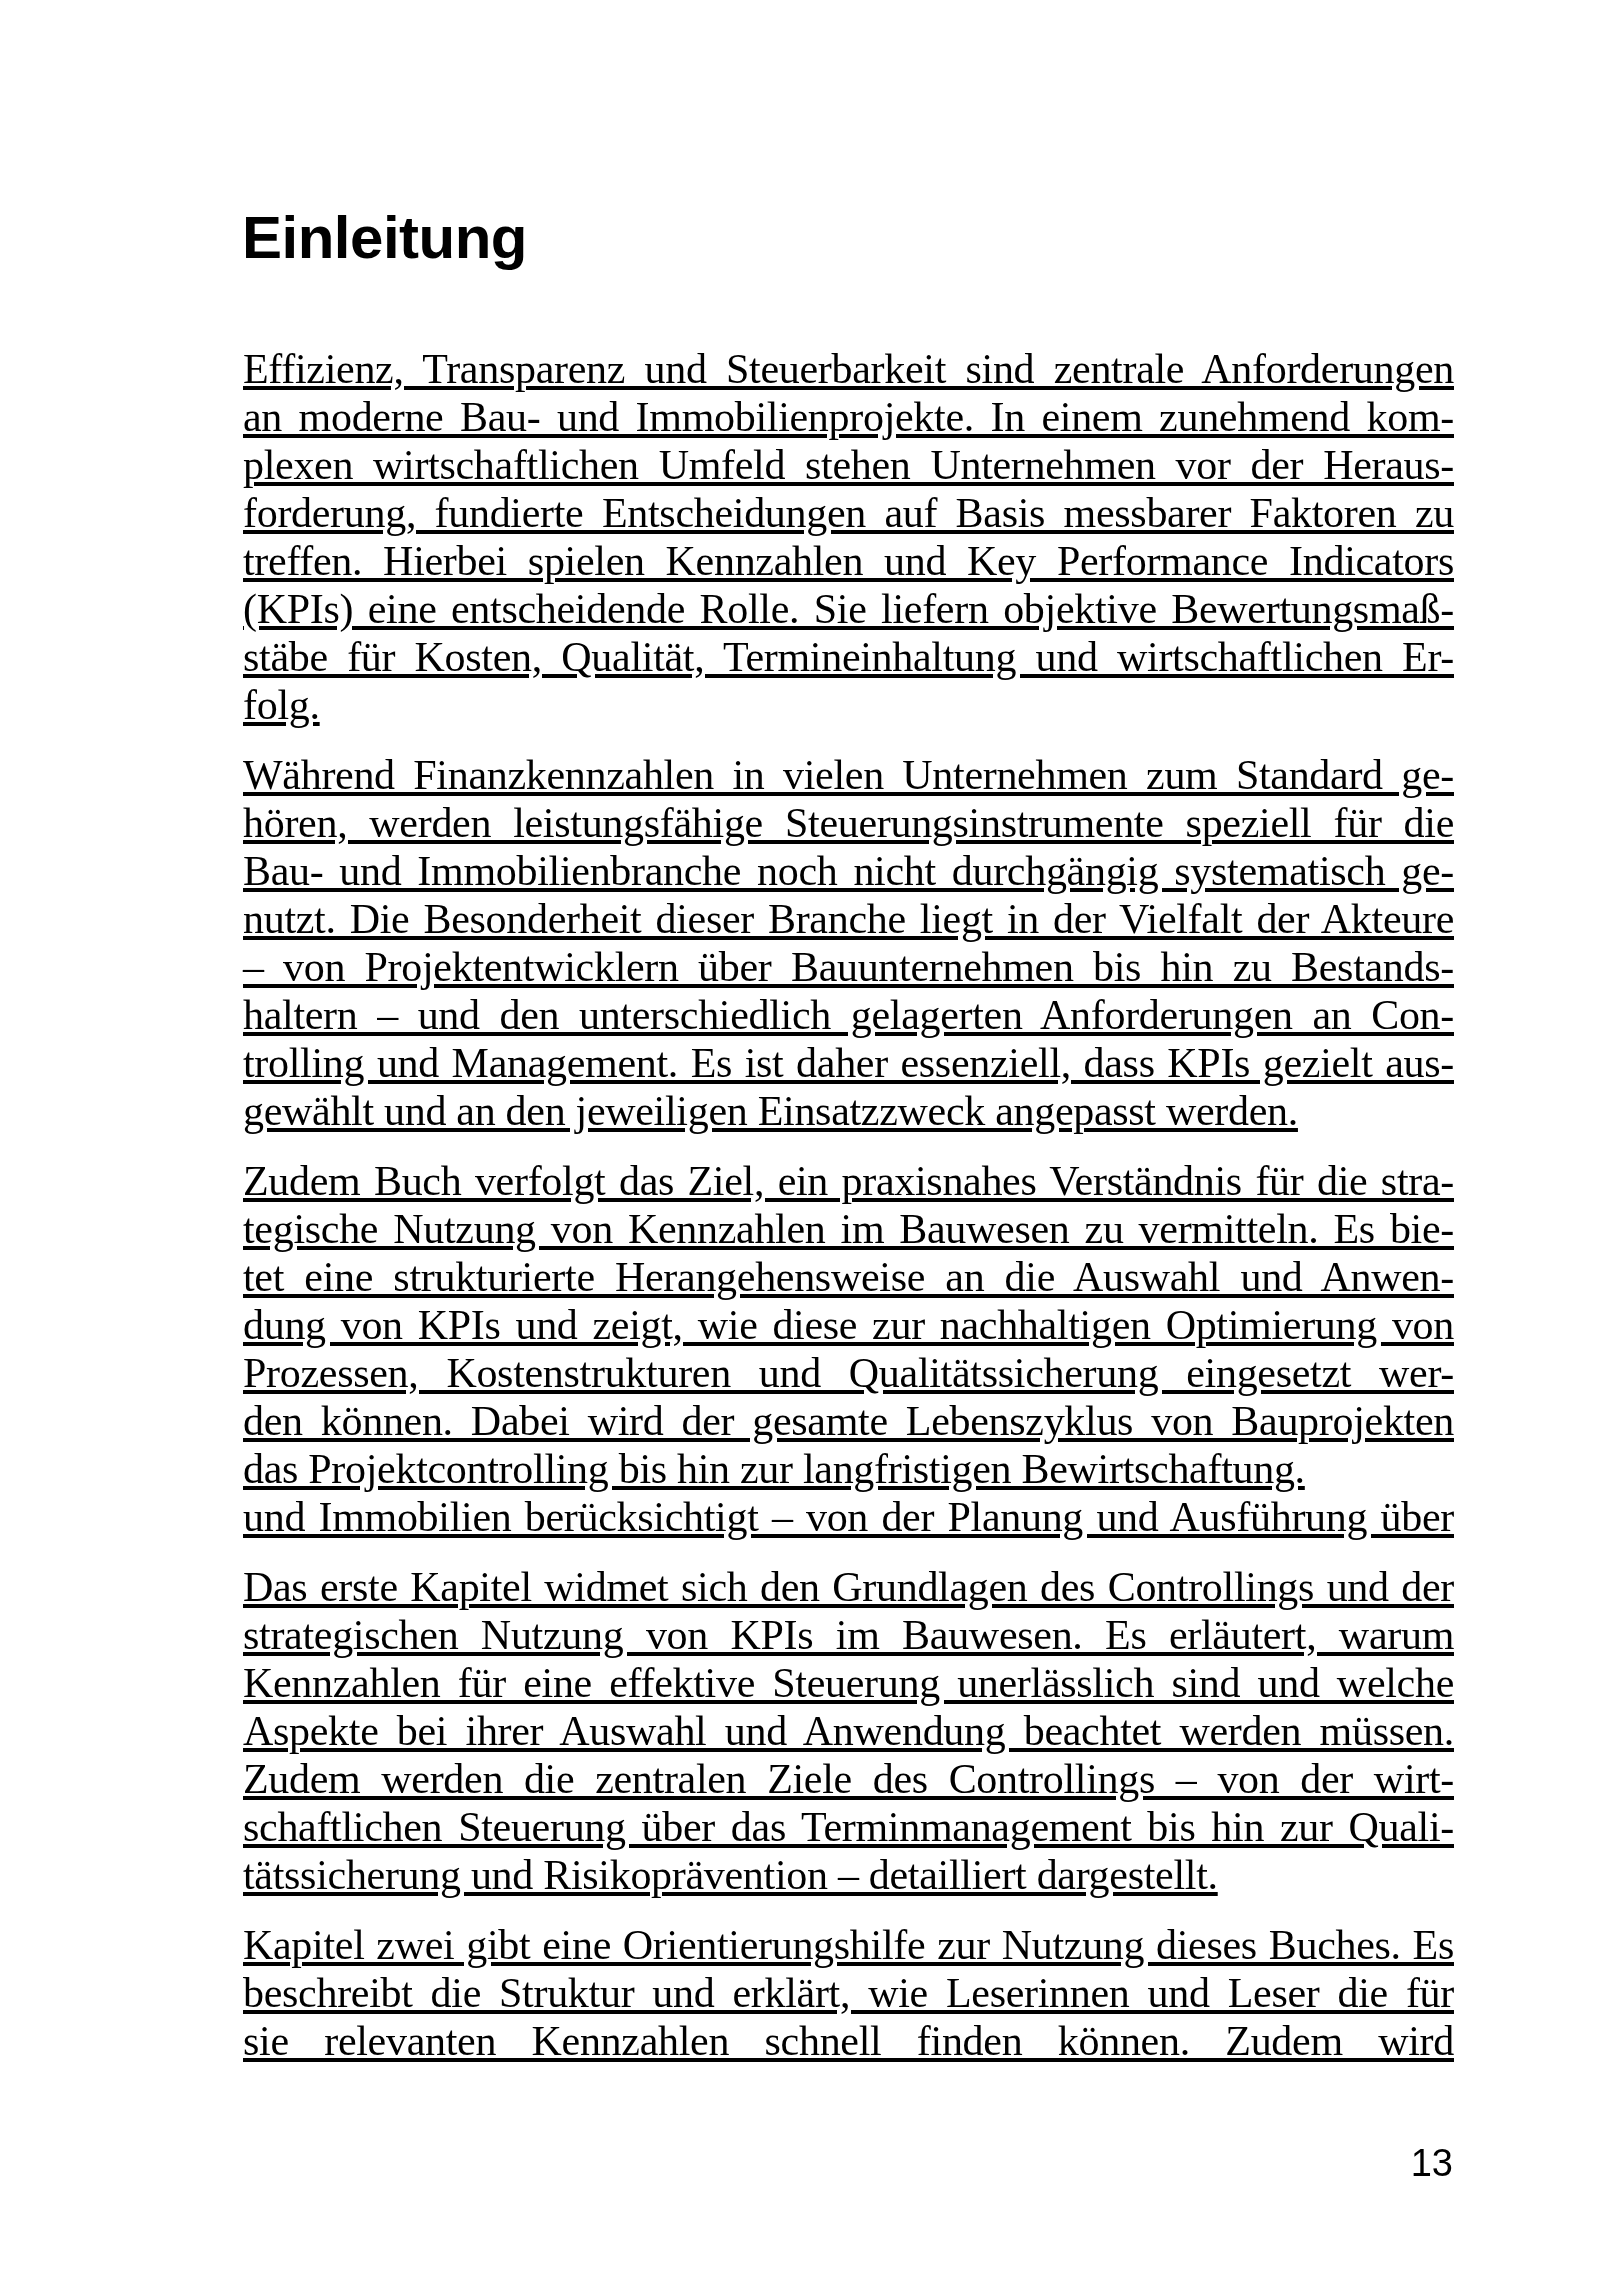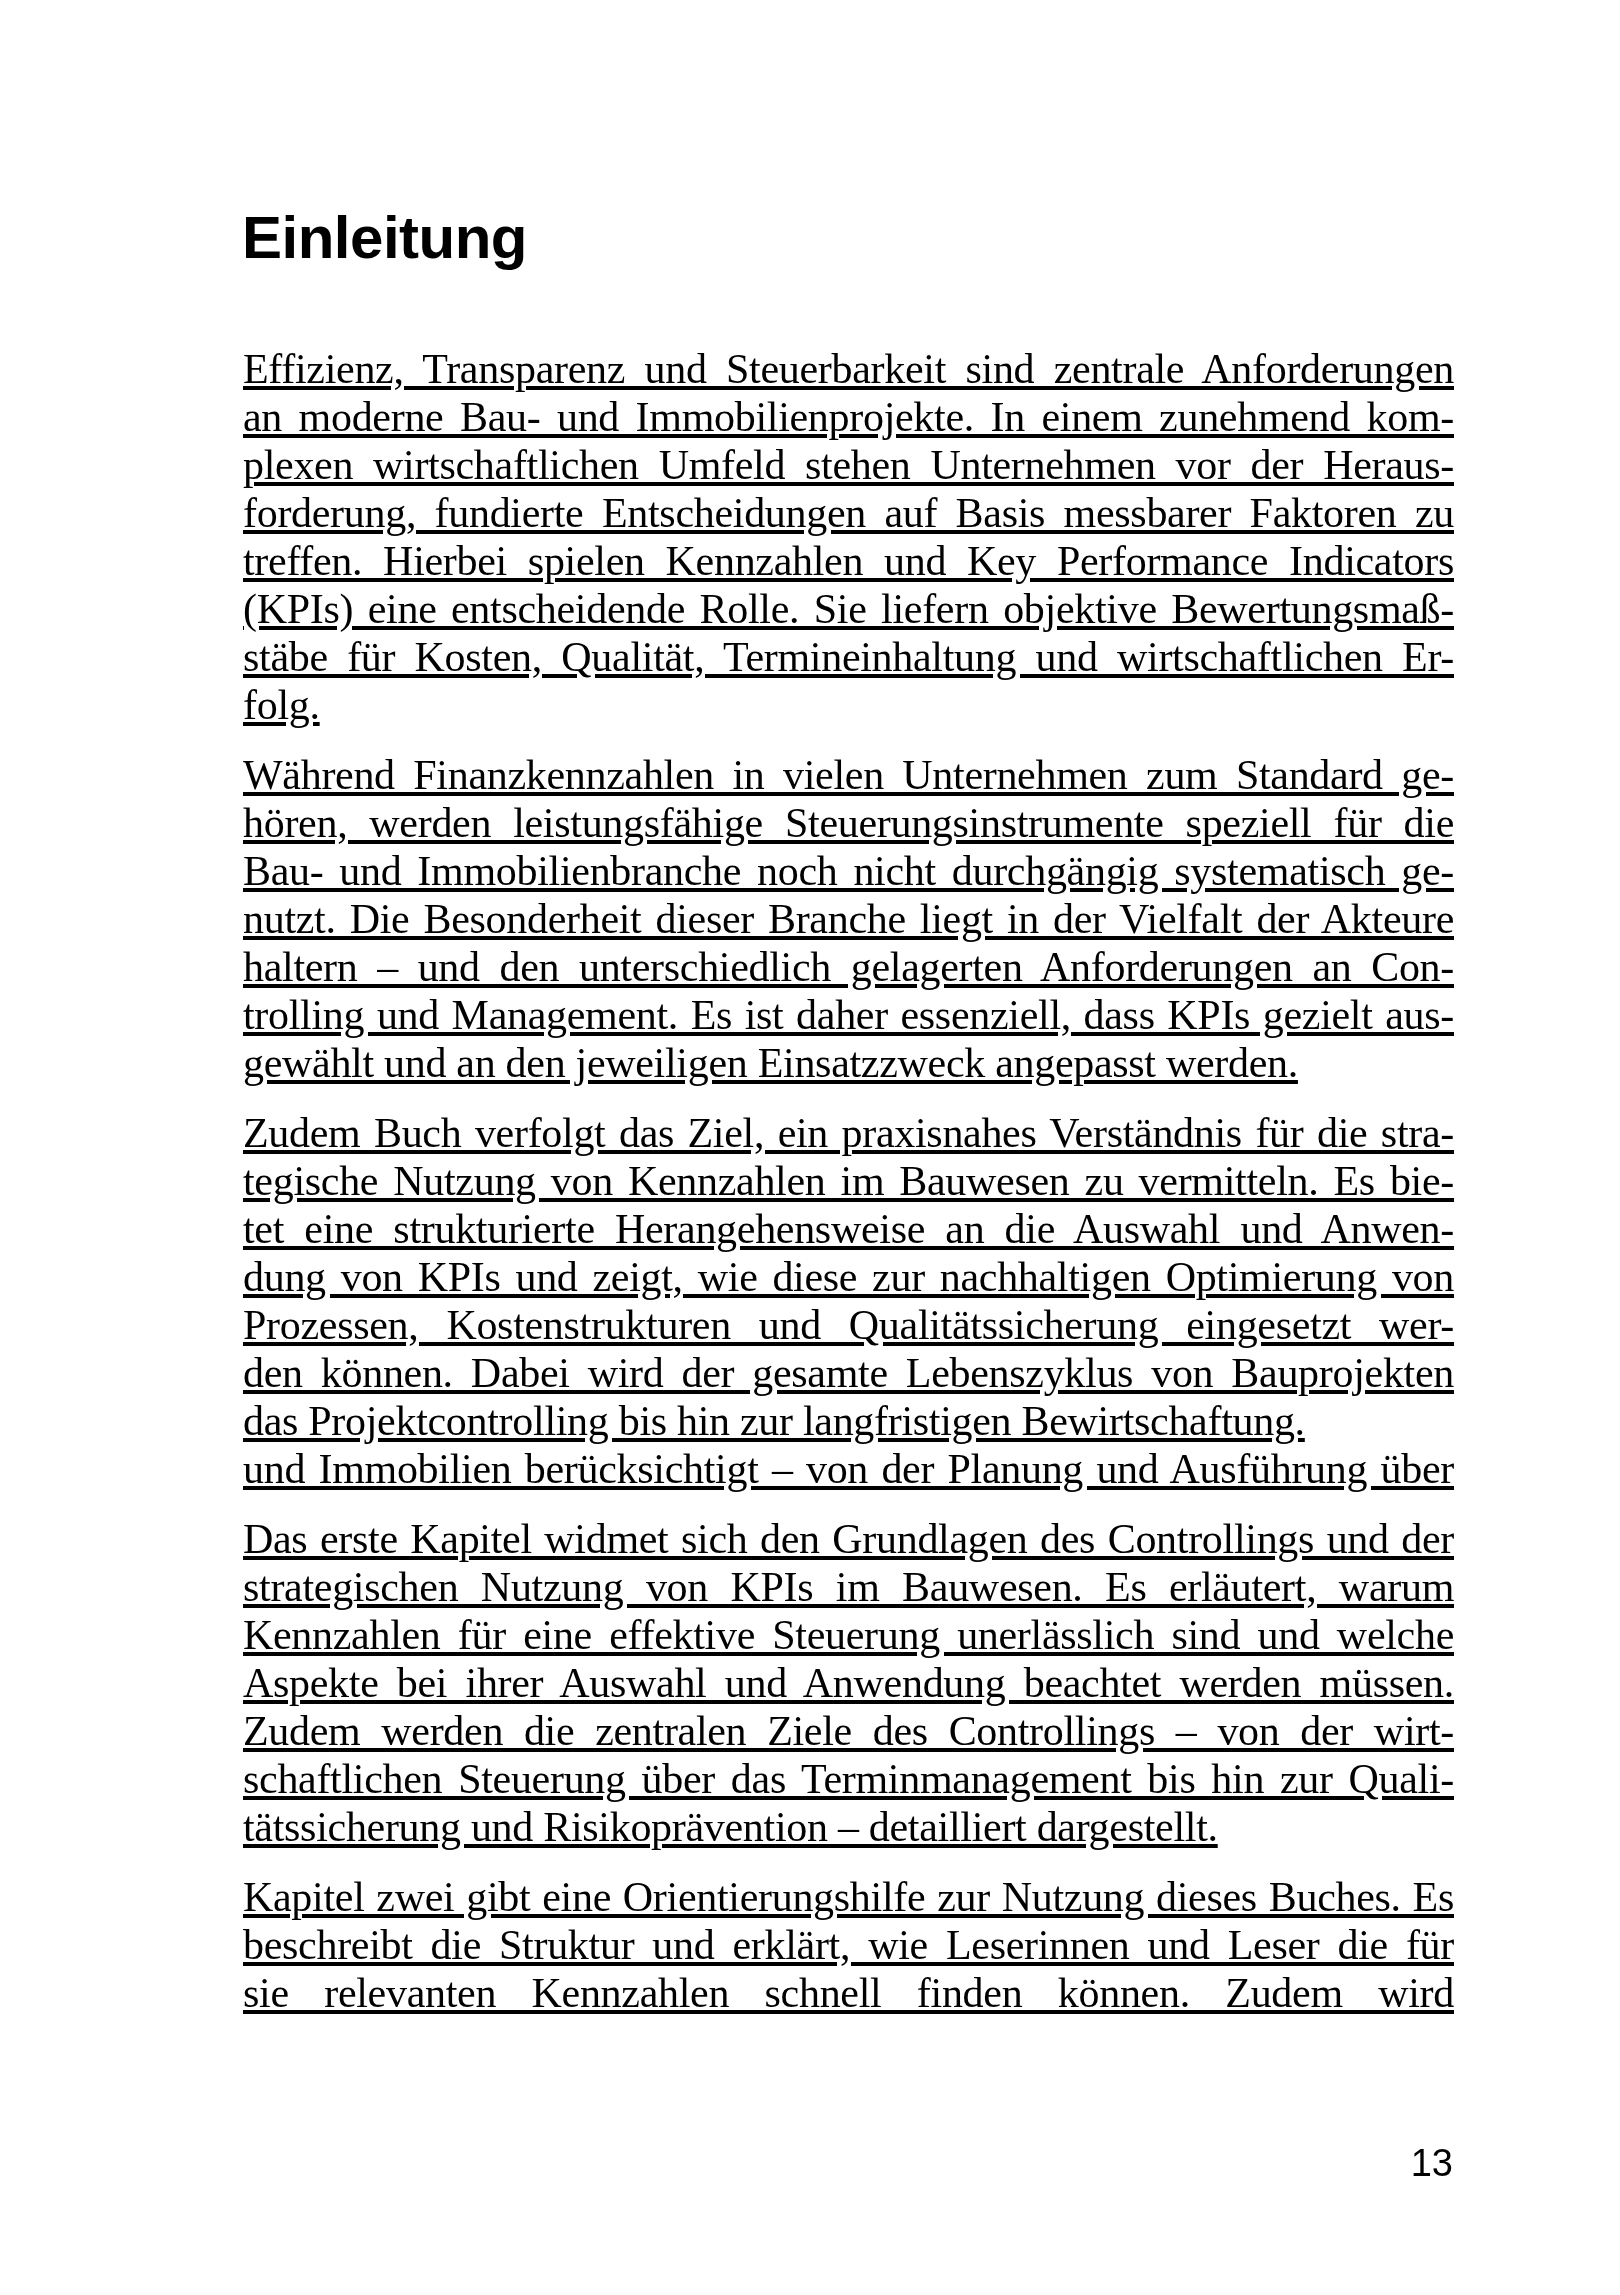--- a/index.html
+++ b/index.html
@@ -87,20 +87,21 @@
       <span class="line">(KPIs) eine entscheidende Rolle. Sie liefern objektive Bewertungsmaß-</span>
       <span class="line">stäbe für Kosten, Qualität, Termineinhaltung und wirtschaftlichen Er-</span>
       <span class="line last">folg.</span>
     </p>
 
     <p class="paragraph">
       <span class="line">Während Finanzkennzahlen in vielen Unternehmen zum Standard ge-</span>
       <span class="line">hören, werden leistungsfähige Steuerungsinstrumente speziell für die</span>
       <span class="line">Bau- und Immobilienbranche noch nicht durchgängig systematisch ge-</span>
       <span class="line">nutzt. Die Besonderheit dieser Branche liegt in der Vielfalt der Akteure</span>
+      <span class="line">– von Projektentwicklern über Bauunternehmen bis hin zu Bestands-</span>
       <span class="line">haltern – und den unterschiedlich gelagerten Anforderungen an Con-</span>
       <span class="line">trolling und Management. Es ist daher essenziell, dass KPIs gezielt aus-</span>
       <span class="line last">gewählt und an den jeweiligen Einsatzzweck angepasst werden.</span>
     </p>
 
     <p class="paragraph">
       <span class="line">Zudem Buch verfolgt das Ziel, ein praxisnahes Verständnis für die stra-</span>
       <span class="line">tegische Nutzung von Kennzahlen im Bauwesen zu vermitteln. Es bie-</span>
       <span class="line">tet eine strukturierte Herangehensweise an die Auswahl und Anwen-</span>
       <span class="line">dung von KPIs und zeigt, wie diese zur nachhaltigen Optimierung von</span>

